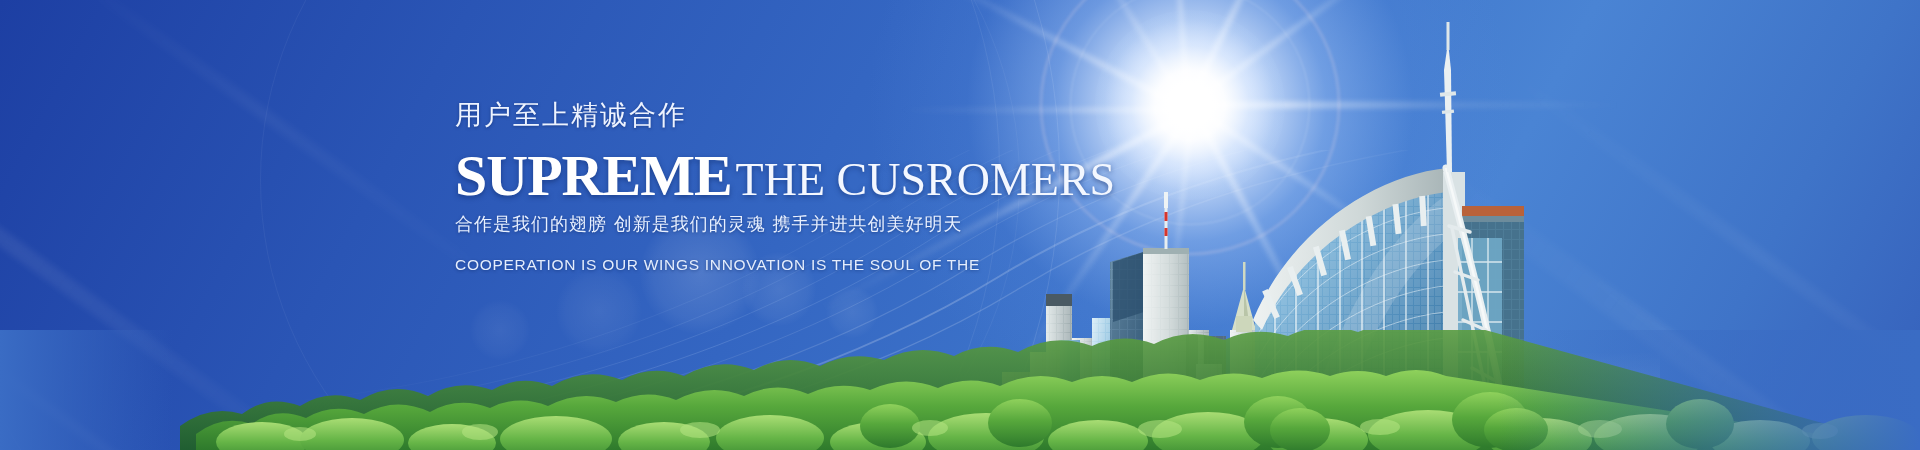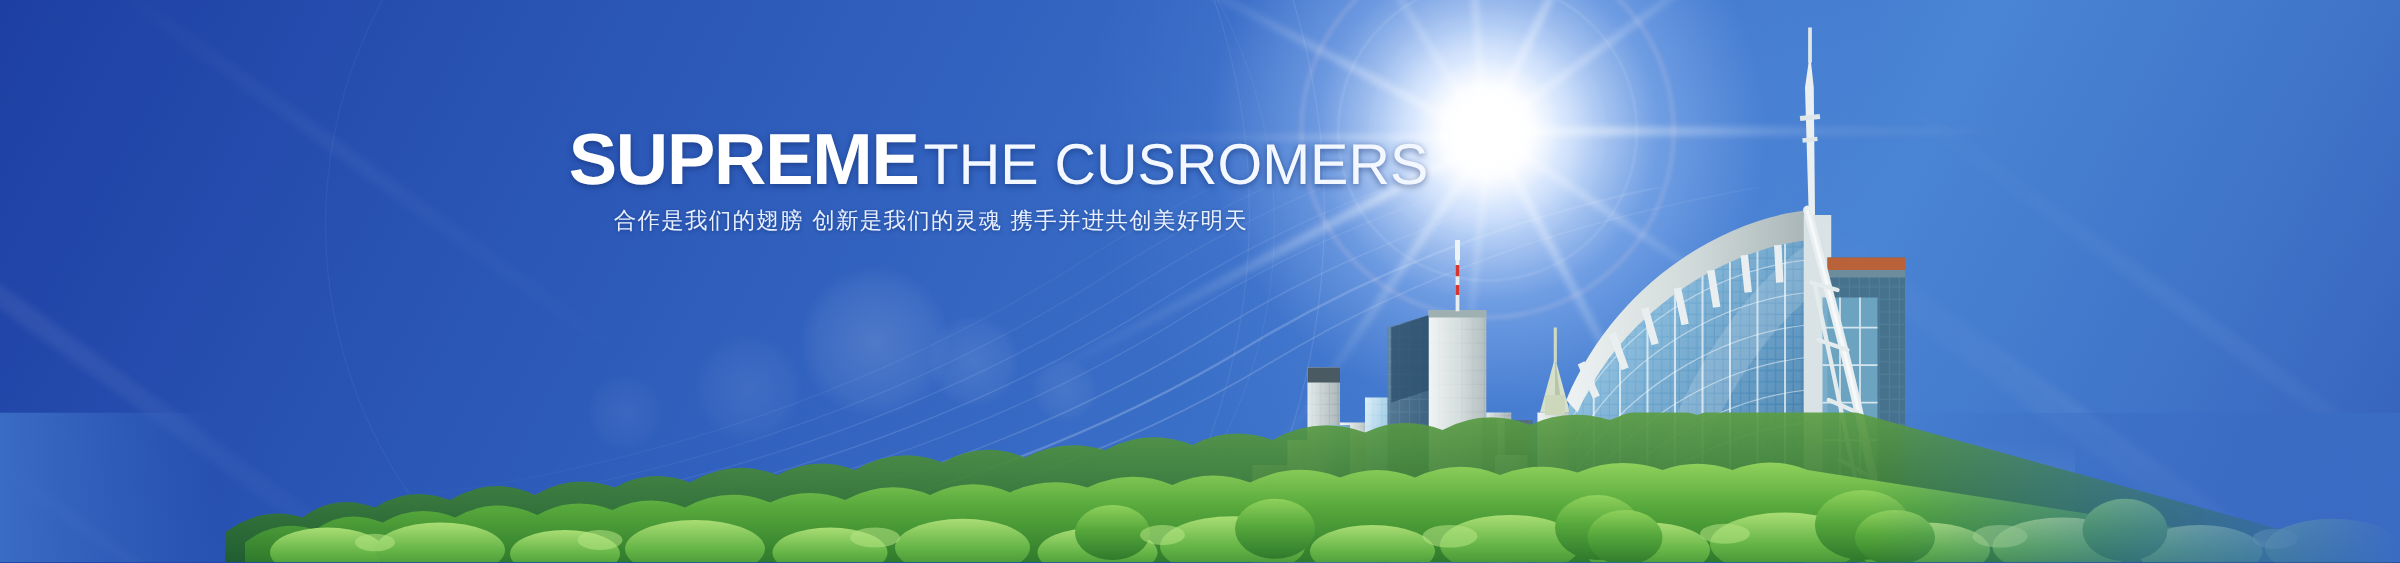--- a/index.html
+++ b/index.html
@@ -42,27 +42,27 @@
   
   .ribbon{position:absolute;pointer-events:none;opacity:.55;}
 
   
   .copy{position:absolute;left:455px;top:98px;width:760px;z-index:40;}
   .cn-head{
     font-size:27px;font-weight:400;color:#edf3ff;letter-spacing:2px;line-height:1.25;
     text-shadow:0 1px 3px rgba(10,35,95,.55);
     font-family:"DejaVu Sans","Liberation Sans",sans-serif;
   }
-  .en-head{margin-top:0;white-space:nowrap;line-height:1.02;
-    text-shadow:0 2px 5px rgba(12,38,100,.55);}
+  .en-head{margin-top:14px;white-space:nowrap;line-height:1.02;
+    text-shadow:0 2px 5px rgba(12,38,100,.55);font-family:Liberation Serif, serif;}
   .en-head .bold{font-size:58px;font-weight:700;color:#ffffff;letter-spacing:-1px;}
   .en-head .light{font-size:46px;font-weight:400;color:#f3f7ff;letter-spacing:0px;margin-left:4px;}
   .cn-sub{margin-top:7px;font-size:18px;font-weight:400;color:#e8f0ff;letter-spacing:1px;
     text-shadow:0 1px 3px rgba(10,35,95,.5);
-    font-family:"DejaVu Sans","Liberation Sans",sans-serif;margin-left:36px;}
+    font-family:"DejaVu Sans","Liberation Sans",sans-serif;}
   .en-sub{margin-top:14px;font-size:15.5px;font-weight:400;color:#e4edfd;letter-spacing:0.7px;
     line-height:1.95;text-shadow:0 1px 3px rgba(10,35,95,.5);}
 
   
   .scene{position:absolute;left:0;top:0;width:1920px;height:450px;z-index:20;pointer-events:none;}
   .foliage{position:absolute;left:0;bottom:0;width:1920px;height:120px;z-index:30;pointer-events:none;}
 </style>
 </head>
 <body>
 
@@ -412,21 +412,23 @@
       <ellipse cx="1380" cy="97" rx="20" ry="8"></ellipse>
       <ellipse cx="1600" cy="99" rx="22" ry="9"></ellipse>
       <ellipse cx="1820" cy="101" rx="18" ry="8"></ellipse>
     </g>
 
     <rect x="0" y="0" width="1920" height="120" fill="url(#fadeLeft)"></rect>
     <rect x="0" y="0" width="1920" height="120" fill="url(#fadeRight)"></rect>
   </svg>
 
   <div class="copy">
+    <div class="cn-head">用户至上精诚合作</div>
     <div class="en-head">
       <span class="bold">SUPREME</span><span class="light">THE CUSROMERS</span>
     </div>
     <div class="cn-sub">合作是我们的翅膀  创新是我们的灵魂  携手并进共创美好明天</div>
     <div class="en-sub">
+      <div>COOPERATION IS OUR WINGS INNOVATION IS THE SOUL OF THE</div>
     </div>
   </div>
 
 </div>
 
 </body></html>

